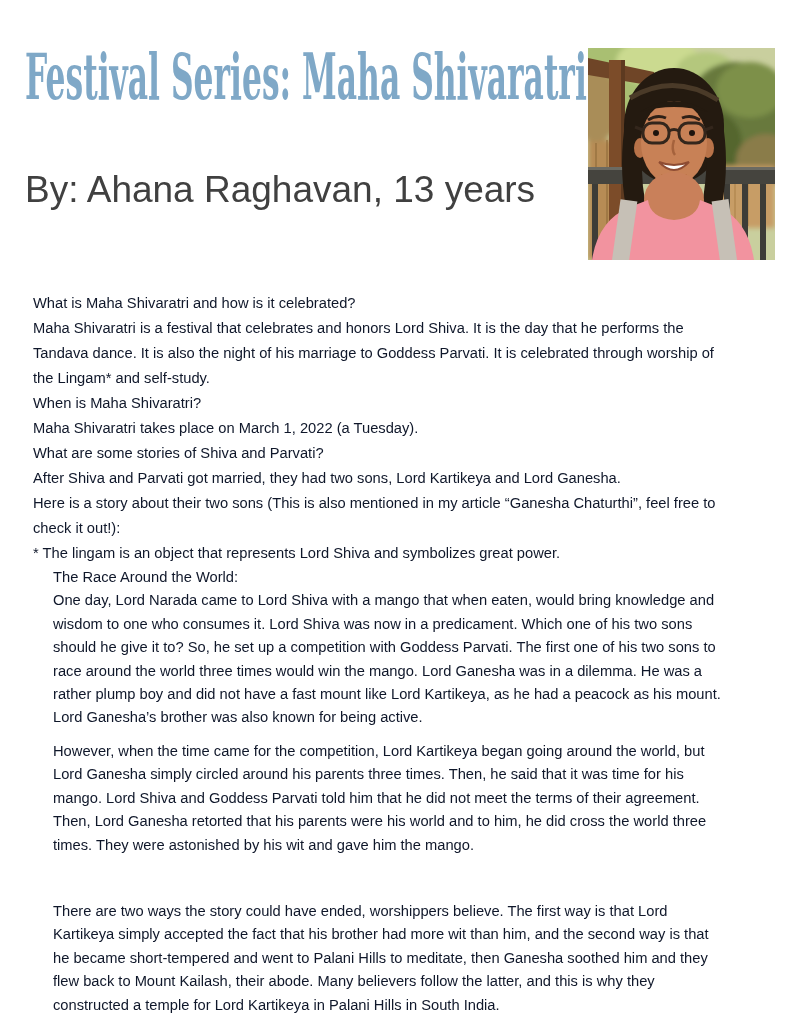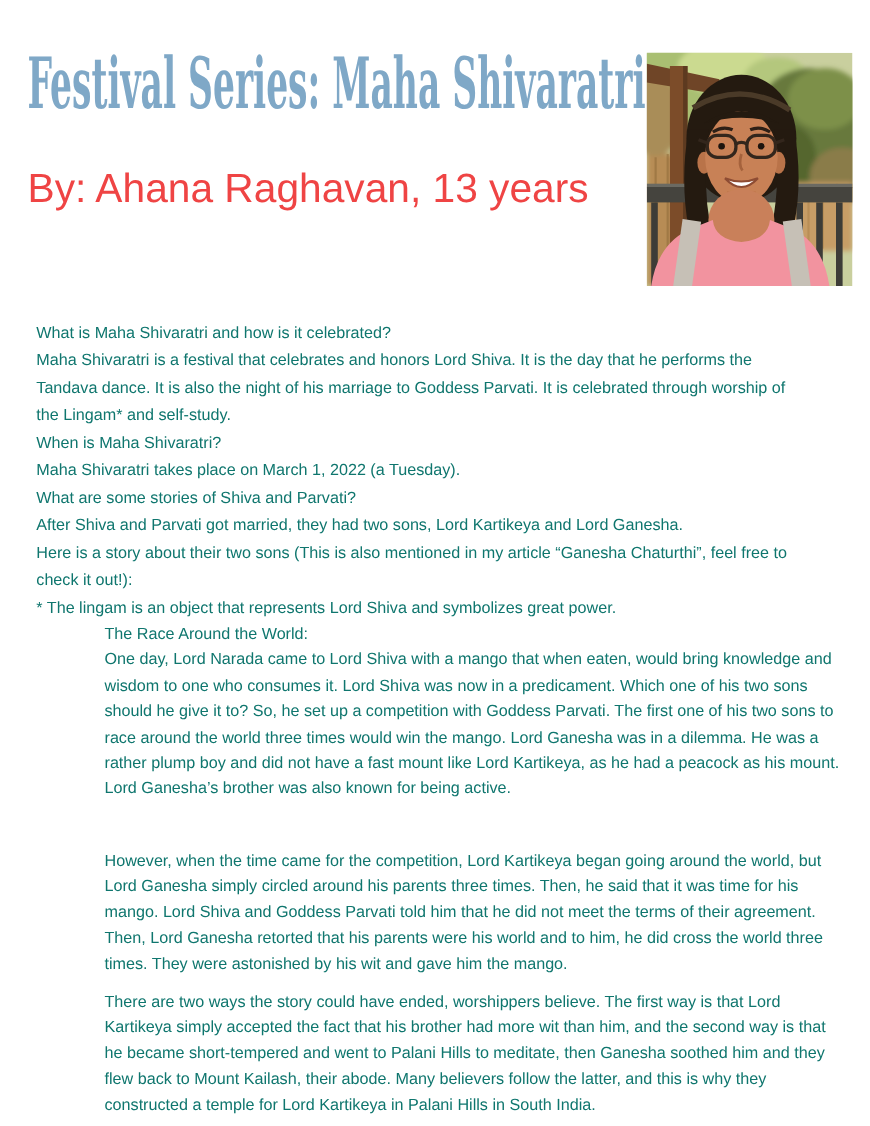--- a/index.html
+++ b/index.html
@@ -18,42 +18,42 @@
     font-size: 56px;
     color: #7fa8c7;
     white-space: nowrap;
     transform: scale(0.56, 1.15);
     transform-origin: 0 0;
     letter-spacing: 0px;
     margin: 0;
   }
   .byline {
     position: absolute;
-    left: 25px; top: 152px;
+    left: 25px; top: 170px;
     font-size: 37px;
     line-height: 1.1;
-    color: #ef4444;
+    color: #404040;
     white-space: nowrap;
   }
   .photo {
     position: absolute;
     left: 588px; top: 48px;
     width: 187px; height: 212px;
   }
   .para {
     position: absolute;
     font-size: 14.7px;
-    color: #0f766e;
+    color: #0f172a;
     white-space: pre;
     margin: 0;
   }
   .qa    { left: 33px; top: 291px; line-height: 25px; }
-  .story { left: 53px; line-height: 23.4px; margin-left: 42px; }
+  .story { left: 53px; line-height: 23.4px; }
   #story1 { top: 566px; }
-  #story2 { top: 772px; }
+  #story2 { top: 740px; }
   #story3 { top: 900px; }
 </style>
 </head>
 <body>
 
 <div>
 
   <h1 class="page-title">Festival Series: Maha Shivaratri</h1>
 
   <div class="byline">By: Ahana Raghavan, 13 years</div>

